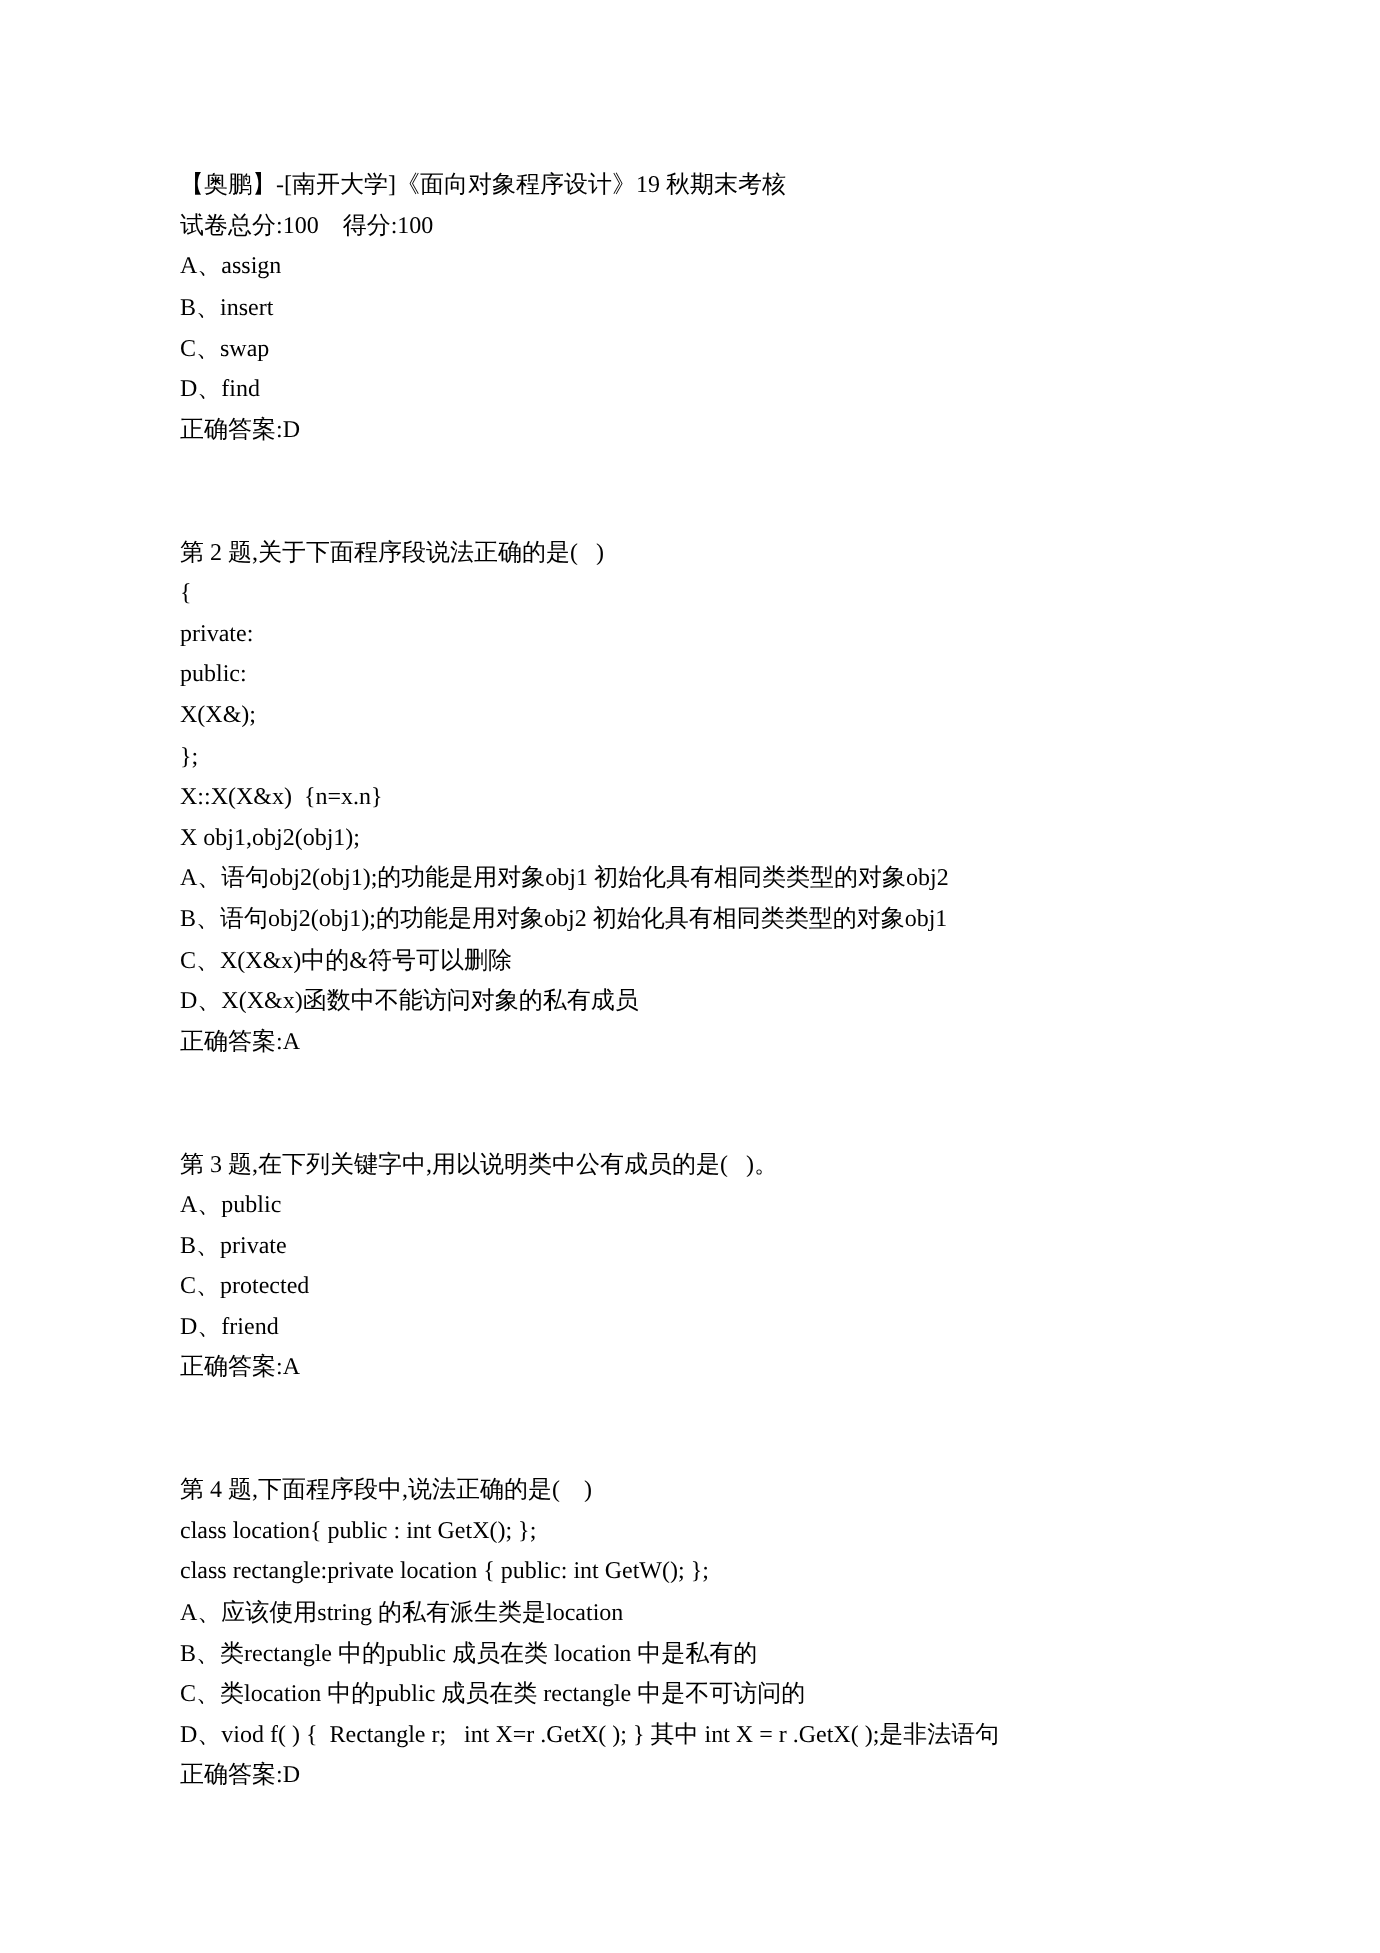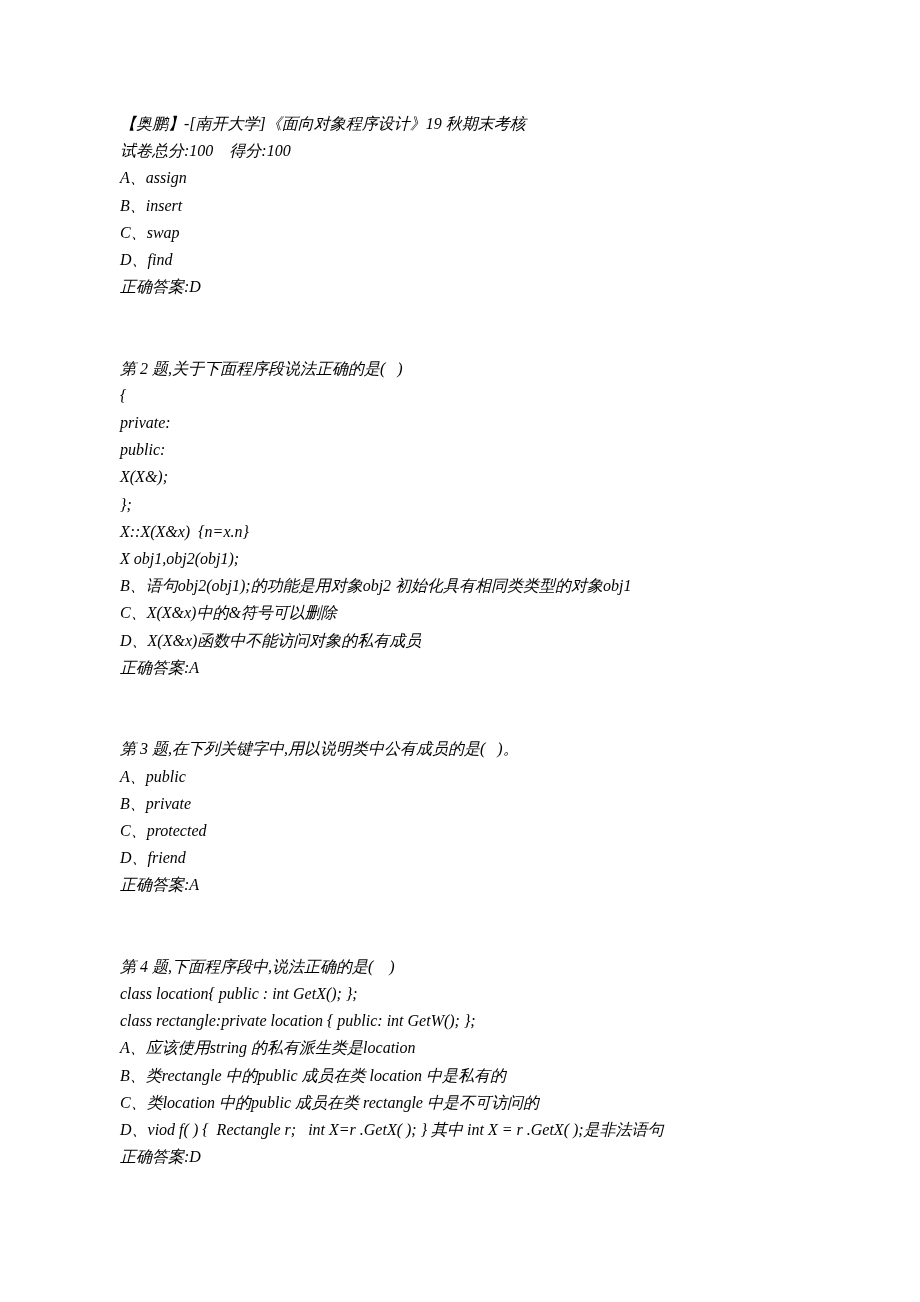--- a/index.html
+++ b/index.html
@@ -13,21 +13,20 @@
   }
   .page {
     width: 920px;
     min-height: 1302px;
     padding: 110px 120px 60px 120px;
     box-sizing: border-box;
   }
   .line {
     white-space: pre-wrap;
     word-break: break-all;
-    font-style: italic;
   }
   .gap2 {
     height: 3.4em;
   }
 </style>
 </head>
 <body>
 
 <div class="page">
 
@@ -43,20 +42,21 @@
   <div class="gap2"></div>
 
   <div class="line">第 2 题,关于下面程序段说法正确的是(   )</div>
   <div class="line">{</div>
   <div class="line">private:</div>
   <div class="line">public:</div>
   <div class="line">X(X&amp;);</div>
   <div class="line">};</div>
   <div class="line">X::X(X&amp;x)  {n=x.n}</div>
   <div class="line">X obj1,obj2(obj1);</div>
+  <div class="line">A、语句obj2(obj1);的功能是用对象obj1 初始化具有相同类类型的对象obj2</div>
   <div class="line">B、语句obj2(obj1);的功能是用对象obj2 初始化具有相同类类型的对象obj1</div>
   <div class="line">C、X(X&amp;x)中的&amp;符号可以删除</div>
   <div class="line">D、X(X&amp;x)函数中不能访问对象的私有成员</div>
   <div class="line">正确答案:A</div>
 
   <div class="gap2"></div>
 
   <div class="line">第 3 题,在下列关键字中,用以说明类中公有成员的是(   )。</div>
   <div class="line">A、public</div>
   <div class="line">B、private</div>

